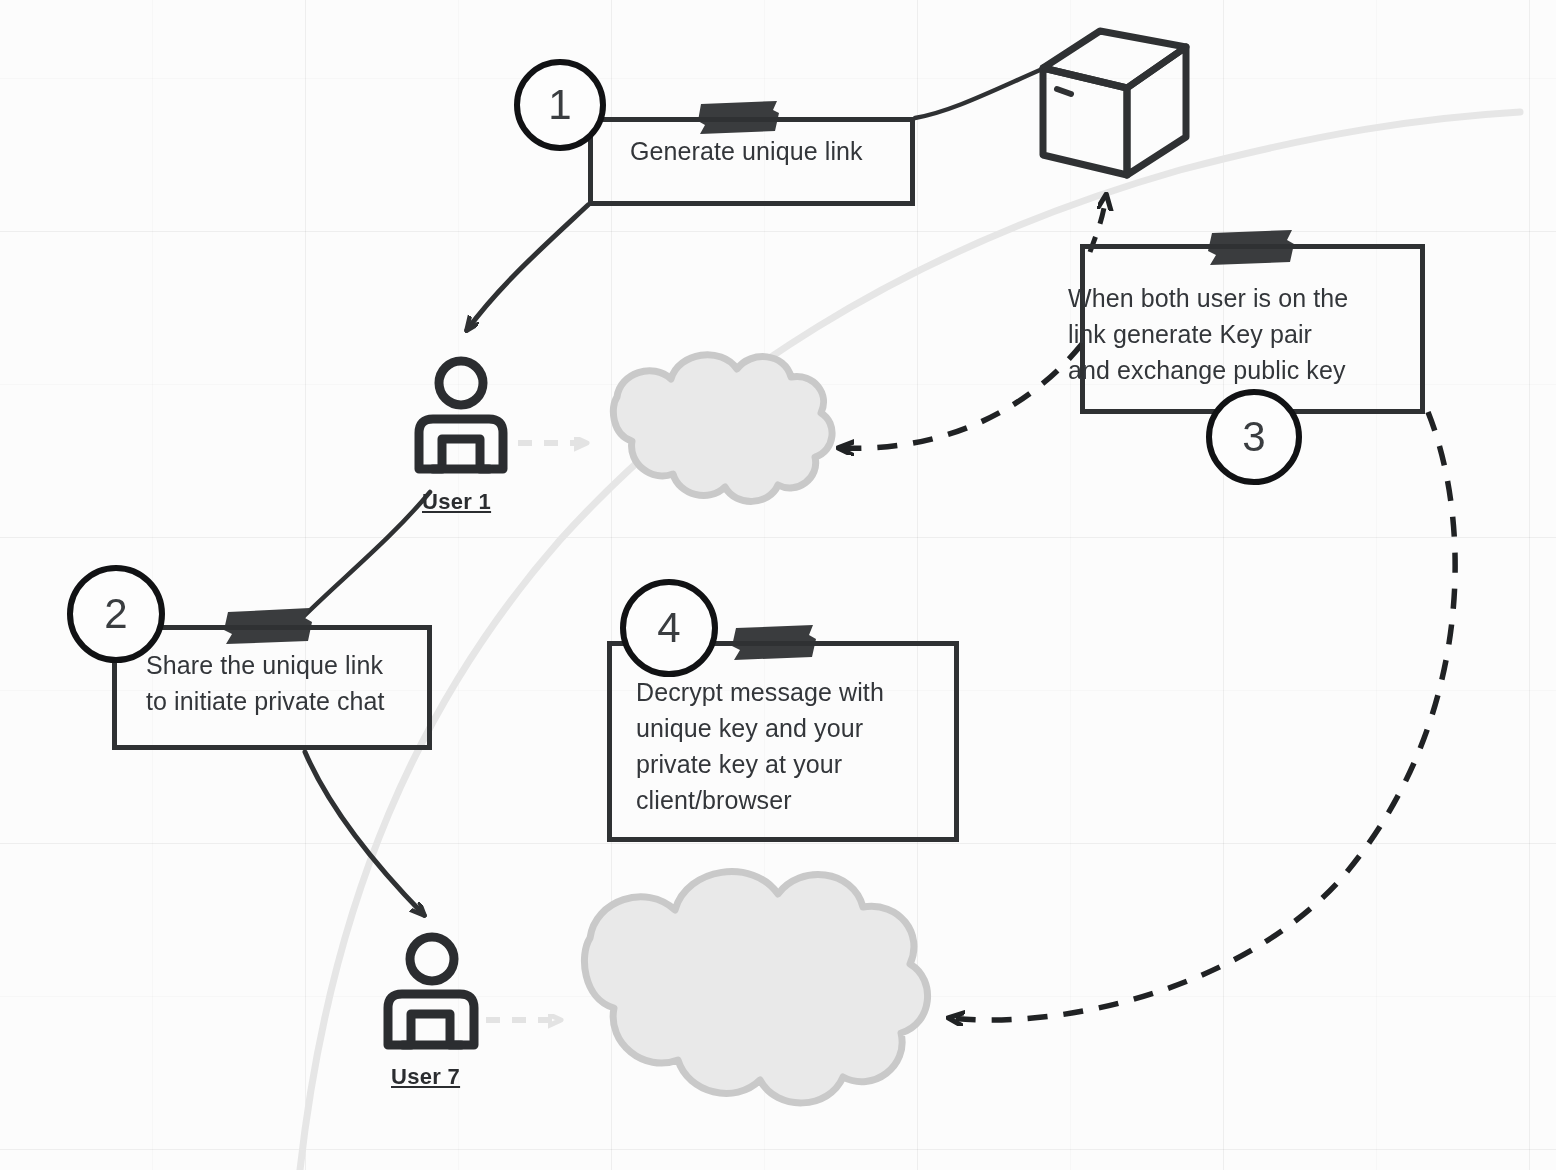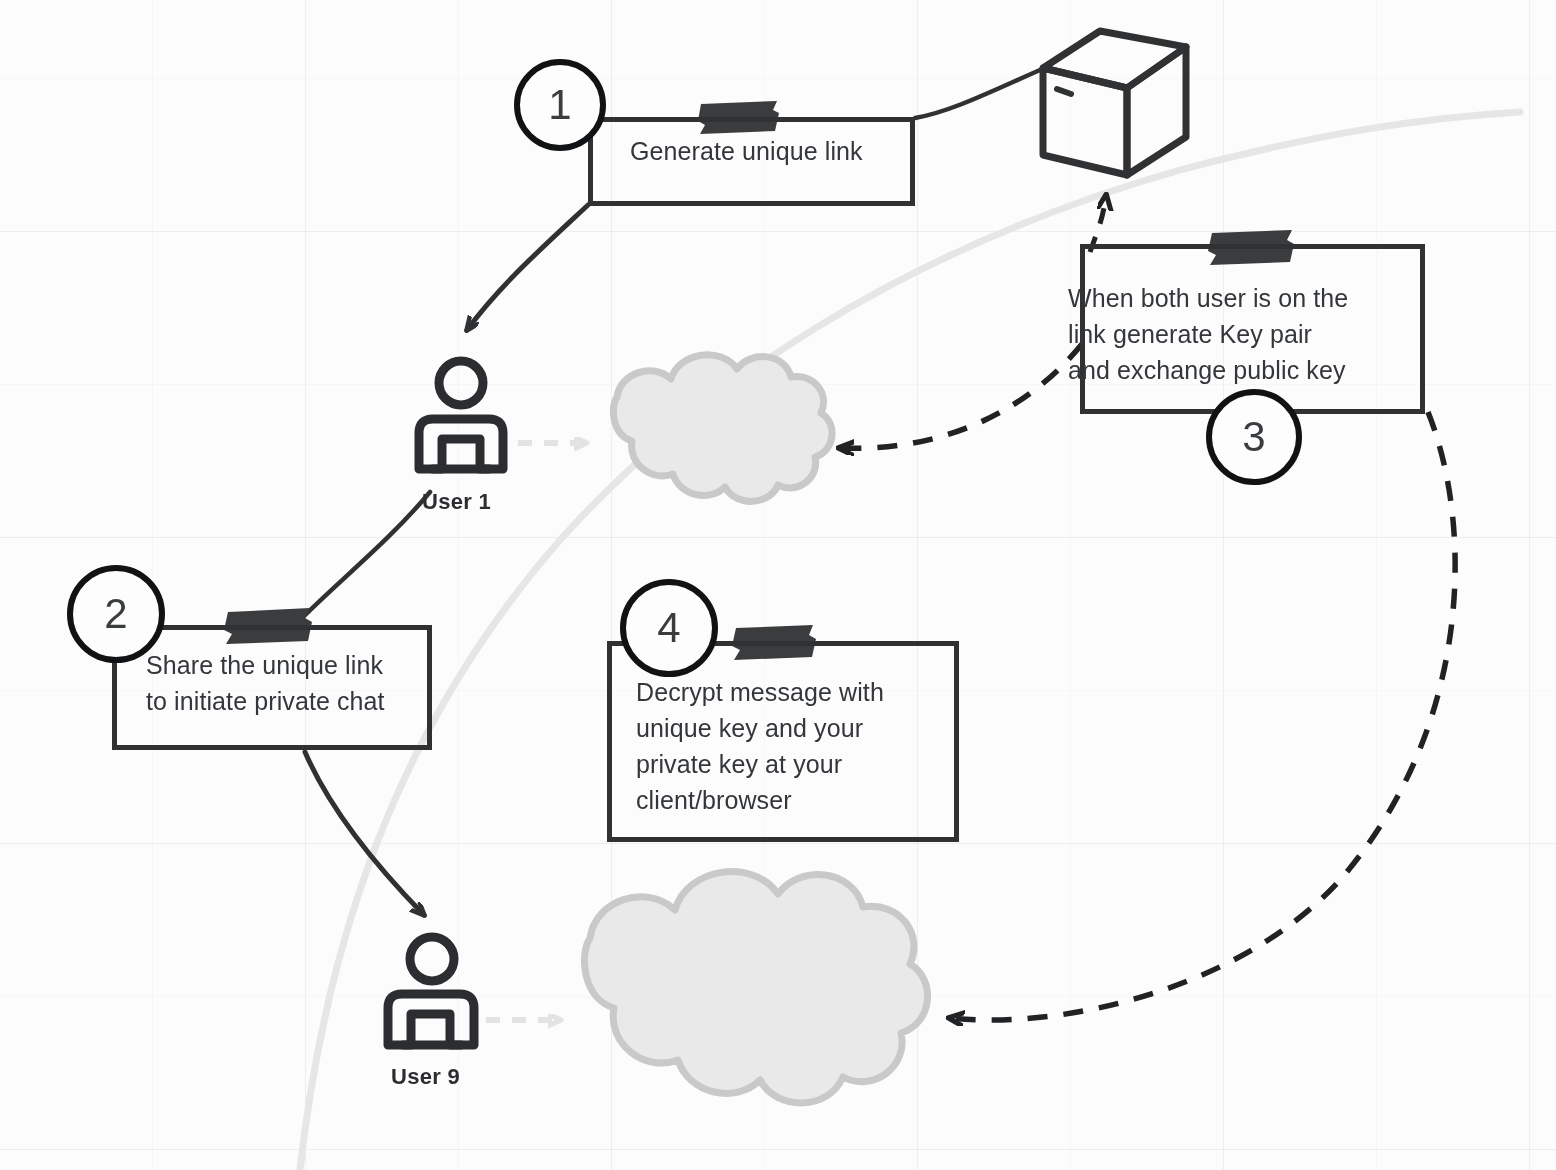--- a/index.html
+++ b/index.html
@@ -59,20 +59,21 @@
     font-weight: 400;
     box-sizing: border-box;
   }
   .user-label {
     position: absolute;
     color: #2b2d30;
     font-size: 22px;
     font-weight: bold;
     letter-spacing: 0.3px;
     white-space: nowrap;
+    text-decoration: underline;
   }
 </style>
 </head>
 <body>
 
 <div id="canvas">
 
   <svg id="vector-layer" viewBox="0 0 1556 1170">
     <defs>
       <marker id="arrowSolid" markerWidth="16" markerHeight="16" refX="13" refY="6" orient="auto" markerUnits="userSpaceOnUse">
@@ -214,15 +215,15 @@
 unique key and your
 private key at your
 client/browser</div>
 
   <div class="step-circle" style="left:514px; top:59px; width:92px; height:92px;">1</div>
   <div class="step-circle" style="left:67px; top:565px; width:98px; height:98px;">2</div>
   <div class="step-circle" style="left:1206px; top:389px; width:96px; height:96px;">3</div>
   <div class="step-circle" style="left:620px; top:579px; width:98px; height:98px;">4</div>
 
   <div class="user-label" style="left:422px; top:489px;">User 1</div>
-  <div class="user-label" style="left:391px; top:1064px;">User 9</div>
+  <div class="user-label" style="left:391px; top:1064px;">User 7</div>
 
 </div>
 
 </body></html>

